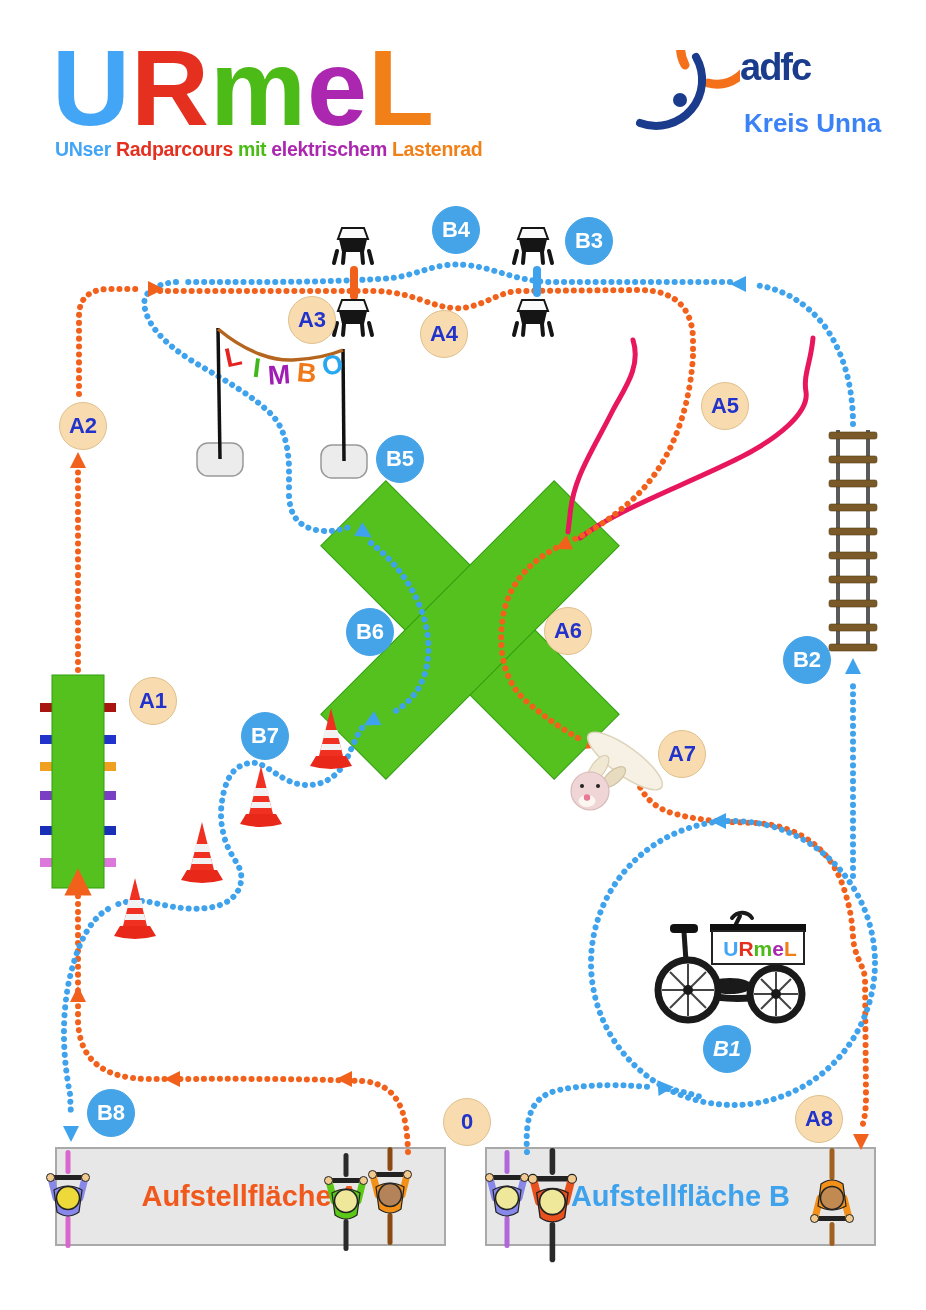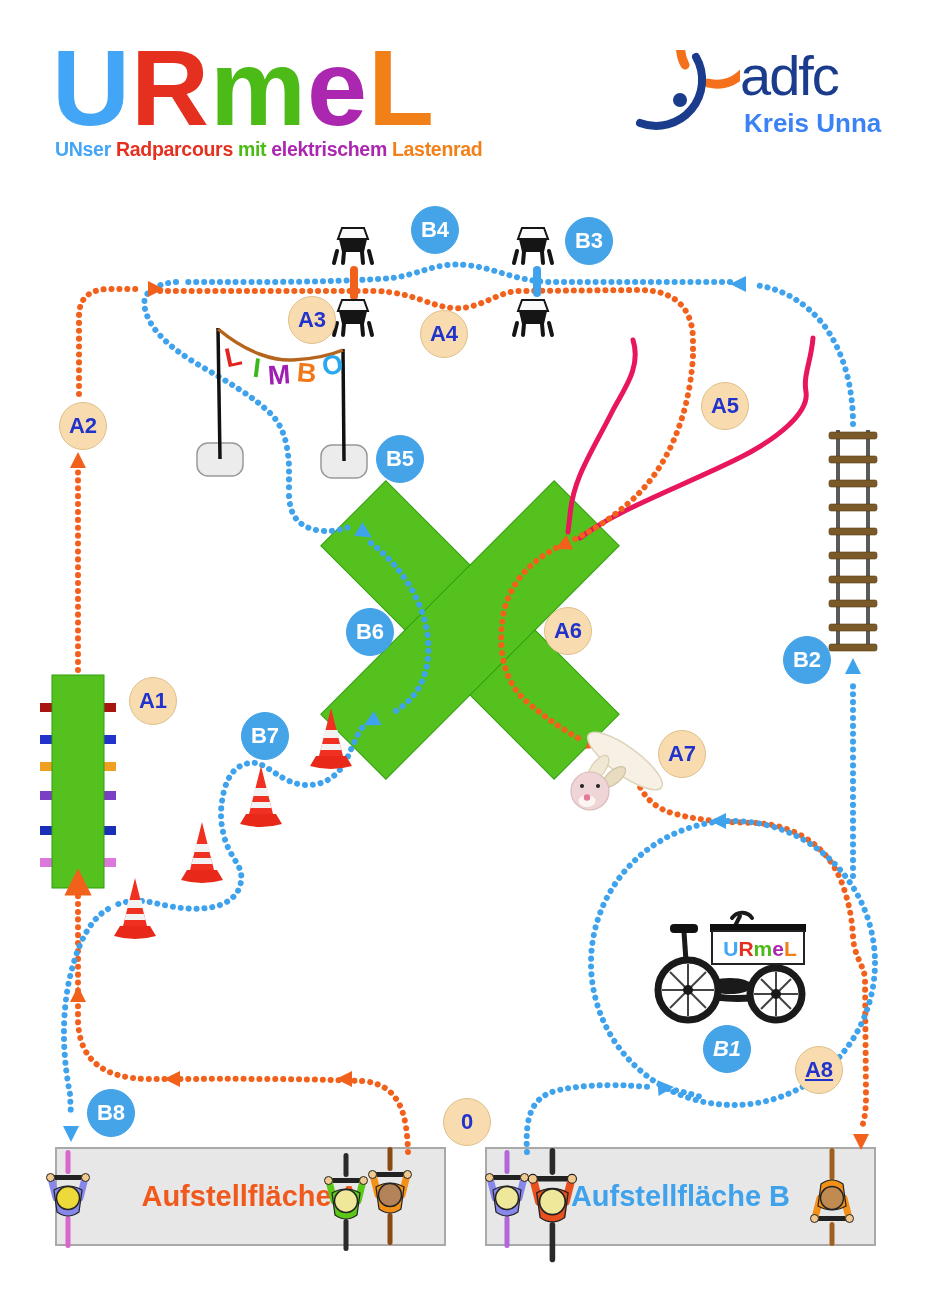--- a/index.html
+++ b/index.html
@@ -4,21 +4,21 @@
 <style>
   html,body{margin:0;padding:0;background:#fff;}
   body{width:926px;height:1310px;position:relative;overflow:hidden;
        font-family:"Liberation Sans",sans-serif;}
   .abs{position:absolute;}
   
   #logo-title{left:52px;top:34px;font-size:108px;font-weight:bold;letter-spacing:1px;line-height:1;}
   #logo-sub{left:55px;top:138px;font-size:19.5px;font-weight:bold;letter-spacing:-0.3px;white-space:nowrap;}
   #logo-sub span{margin-right:5px;}
   .cU{color:#42A5F5}.cR{color:#E53020}.cM{color:#4CBB17}.cE{color:#AB27B0}.cL{color:#F28018}
-  #adfc-text{left:740px;top:48px;color:#1B3C8C;font-weight:normal;font-size:56px;letter-spacing:-2px;line-height:1;}
+  #adfc-text{left:740px;top:48px;color:#1B3C8C;font-weight:bold;font-size:38px;letter-spacing:-2px;line-height:1;}
   #adfc-region{left:744px;top:108px;color:#3b82f6;font-weight:bold;font-size:26px;}
   
   .area{background:#E7E7E7;border:2px solid #A9A9A9;width:387px;height:95px;top:1147px;
         display:flex;align-items:center;justify-content:center;z-index:1;}
   #area-a{left:55px;} #area-b{left:485px;}
   .area .lbl{font-size:29px;font-weight:bold;}
   #area-a .lbl{color:#F0581C;} #area-b .lbl{color:#3FA2EC;}
   
   #course{left:0;top:0;z-index:2;}
   
@@ -312,25 +312,25 @@
   </g>
 </svg>
 
 <div class="abs station st-a" style="left:129px;top:677px;">A1</div>
 <div class="abs station st-a" style="left:59px;top:402px;">A2</div>
 <div class="abs station st-a" style="left:288px;top:296px;">A3</div>
 <div class="abs station st-a" style="left:420px;top:310px;">A4</div>
 <div class="abs station st-a" style="left:701px;top:382px;">A5</div>
 <div class="abs station st-a" style="left:544px;top:607px;">A6</div>
 <div class="abs station st-a" style="left:658px;top:730px;">A7</div>
-<div class="abs station st-a" style="left:795px;top:1046px;text-decoration:underline;">A8</div>
+<div class="abs station st-a" style="left:795px;top:1095px;">A8</div>
 <div class="abs station st-b" style="left:703px;top:1025px;font-style:italic;">B1</div>
 <div class="abs station st-b" style="left:783px;top:636px;">B2</div>
 <div class="abs station st-b" style="left:565px;top:217px;">B3</div>
-<div class="abs station st-b" style="left:411px;top:206px;">B4</div>
+<div class="abs station st-b" style="left:432px;top:206px;">B4</div>
 <div class="abs station st-b" style="left:376px;top:435px;">B5</div>
 <div class="abs station st-b" style="left:346px;top:608px;">B6</div>
 <div class="abs station st-b" style="left:241px;top:712px;">B7</div>
 <div class="abs station st-b" style="left:87px;top:1089px;">B8</div>
 <div class="abs station st-a" style="left:443px;top:1098px;">0</div>
 
 <div class="abs limbo-letter" style="left:225px;top:342px;color:#E42320;transform:rotate(-12deg);">L</div>
 <div class="abs limbo-letter" style="left:253px;top:353px;color:#3CB818;transform:rotate(7deg);">I</div>
 <div class="abs limbo-letter" style="left:268px;top:360px;color:#A01EB4;transform:rotate(-4deg);">M</div>
 <div class="abs limbo-letter" style="left:297px;top:358px;color:#F07818;transform:rotate(5deg);">B</div>

